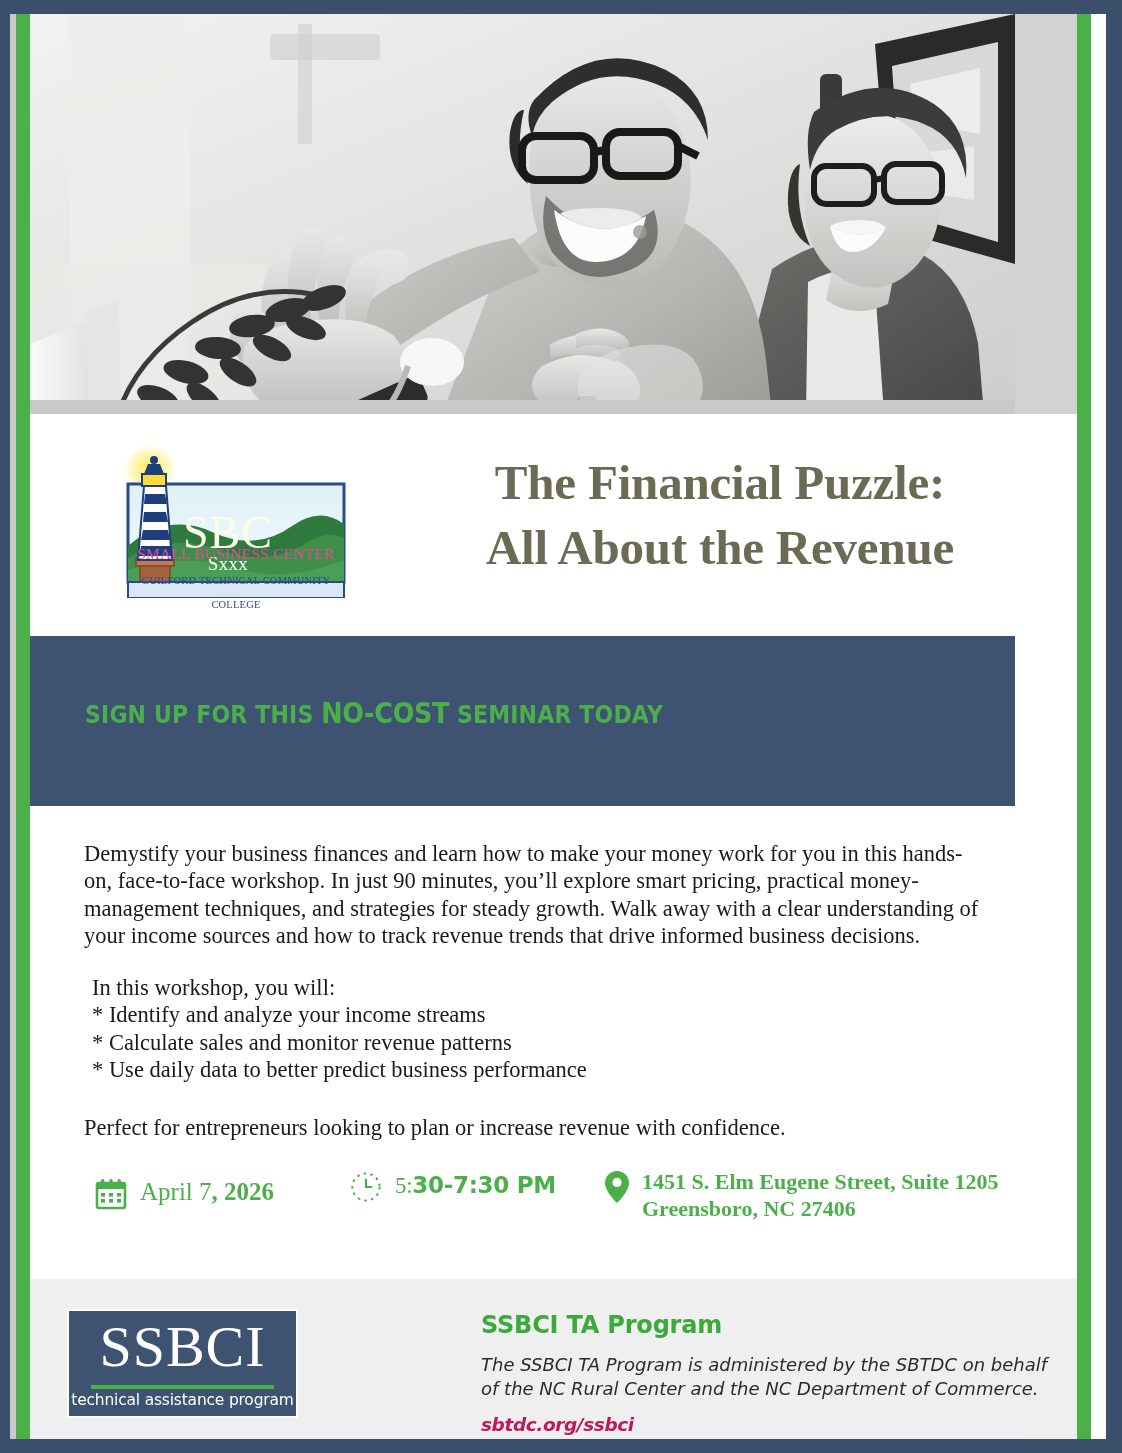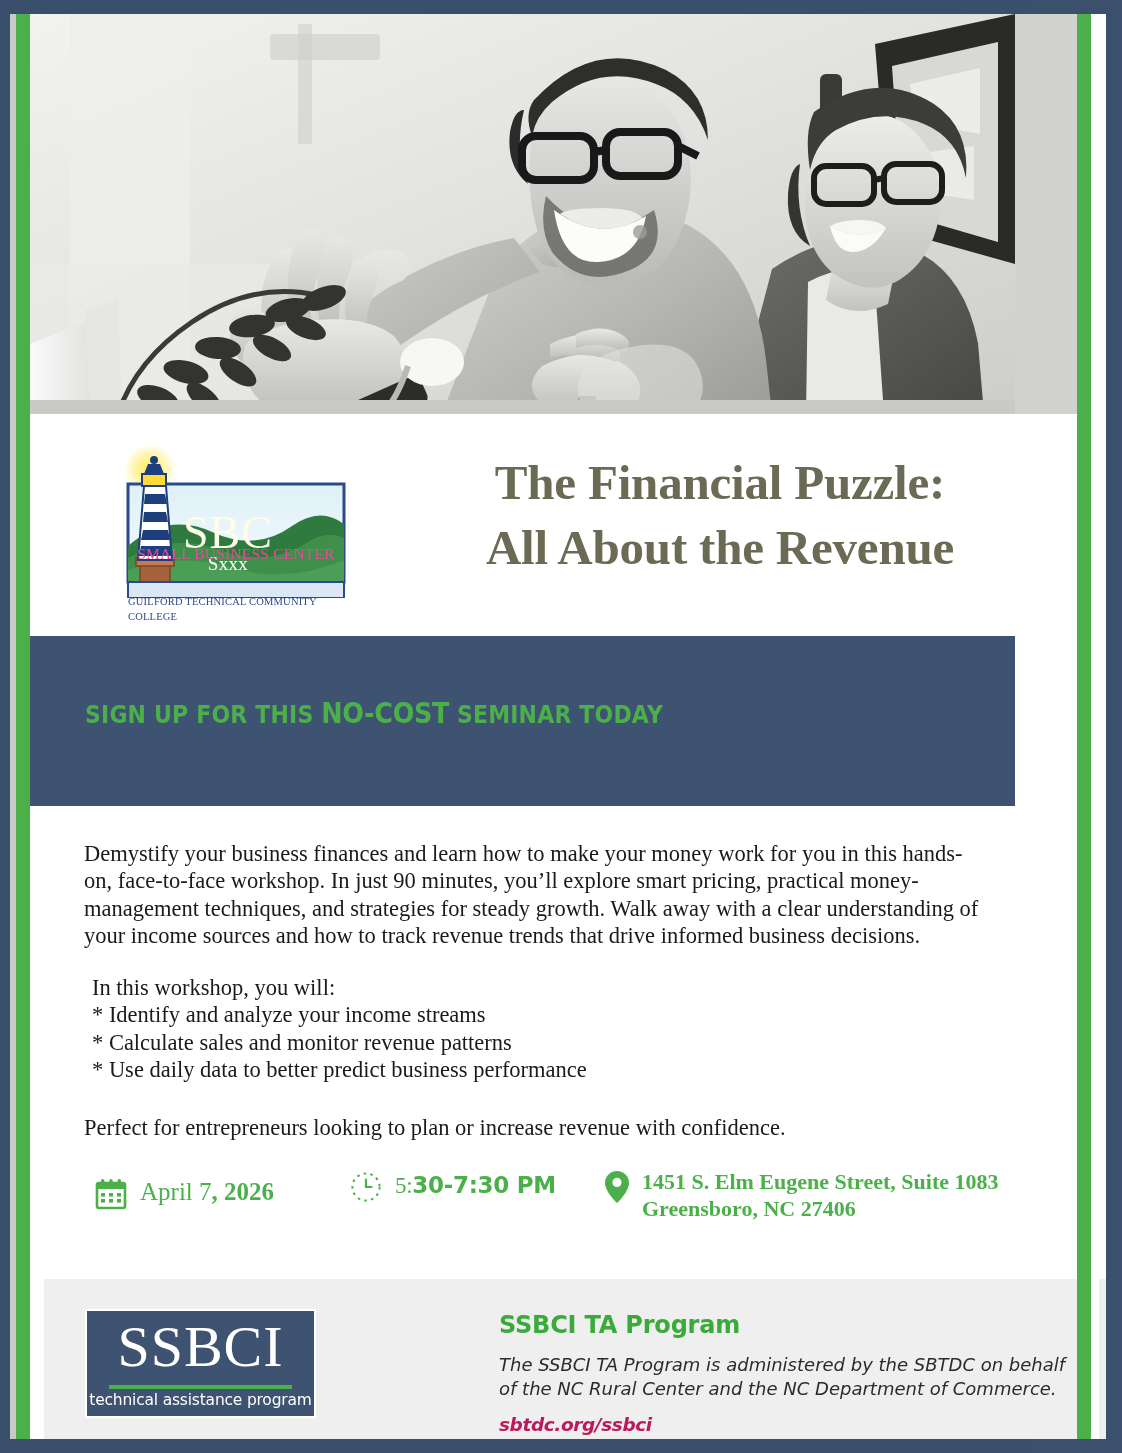--- a/index.html
+++ b/index.html
@@ -483,21 +483,21 @@
             <path d="M41 84 L66 84 L68 94 L39 94 Z" fill="#1d3f7d"></path>
             <path d="M39 100 L68 100 L70 110 L37 110 Z" fill="#1d3f7d"></path>
             <rect x="40" y="28" width="24" height="12" fill="#ffd83a" stroke="#1d3f7d" stroke-width="2"></rect>
             <path d="M42 28 L62 28 L58 18 L46 18 Z" fill="#1d3f7d"></path>
             <circle cx="52" cy="14" r="4" fill="#1d3f7d"></circle>
           </g>
 
           <rect x="26" y="136" width="216" height="16" fill="#dbe7f5" stroke="#2b4a8a" stroke-width="2"></rect>
         </svg>
         <div style="position:absolute;left:26px;top:99px;width:216px;text-align:center;font-family:'Liberation Serif',serif;font-size:15.5px;color:#ec4899;letter-spacing:0.2px;">SMALL BUSINESS CENTER</div>
-        <div style="position:absolute;left:26px;top:148px;width:216px;font-family:'Liberation Serif',serif;font-size:10.5px;color:#2b4a8a;letter-spacing:0.2px;line-height:15px;">GUILFORD TECHNICAL COMMUNITY COLLEGE</div>
+        <div style="position:absolute;left:26px;top:123px;width:216px;text-align:center;font-family:'Liberation Serif',serif;font-size:10.5px;color:#2b4a8a;letter-spacing:0.2px;line-height:24px;">GUILFORD TECHNICAL COMMUNITY COLLEGE</div>
       </div>
 
       <div class="title-text">
         <span class="tline">The Financial Puzzle:</span>
         <span class="tline">All About the Revenue</span>
       </div>
     </div>
 
     <div class="cta" style="left:14px;">
       <div class="cta-text">
@@ -550,27 +550,27 @@
       </div>
 
       <div class="detail-item d-loc">
         <span class="ico" style="margin-top:2px;">
           <svg width="26" height="34" viewBox="0 0 26 34">
             <path d="M13 1 C6.4 1 1 6.3 1 12.9 C1 21.5 13 33 13 33 C13 33 25 21.5 25 12.9 C25 6.3 19.6 1 13 1 Z" fill="#4cb04a"></path>
             <circle cx="13" cy="12.4" r="4.6" fill="#ffffff"></circle>
           </svg>
         </span>
         <span class="loc-txt">
-          <span style="display:block;">1451 S. Elm Eugene Street, Suite 1083</span>
+          <span style="display:block;">1451 S. Elm Eugene Street, Suite 1205</span>
           <span style="display:block;">Greensboro, NC 27406</span>
         </span>
       </div>
     </div>
 
-    <div class="footer" style="left:28px;padding-left:24px;">
+    <div class="footer" style="left:10px;padding-left:24px;">
       <div class="ssbci-logo">
         <div class="ssbci-word">SSBCI</div>
         <div class="ssbci-rule"></div>
         <div class="ssbci-sub">technical assistance program</div>
       </div>
       <div class="footer-text">
         <div class="footer-title">SSBCI TA Program</div>
         <div class="footer-desc">The SSBCI TA Program is administered by the SBTDC on behalf of the NC Rural Center and the NC Department of Commerce.</div>
         <div class="footer-url">sbtdc.org/ssbci</div>
       </div>

